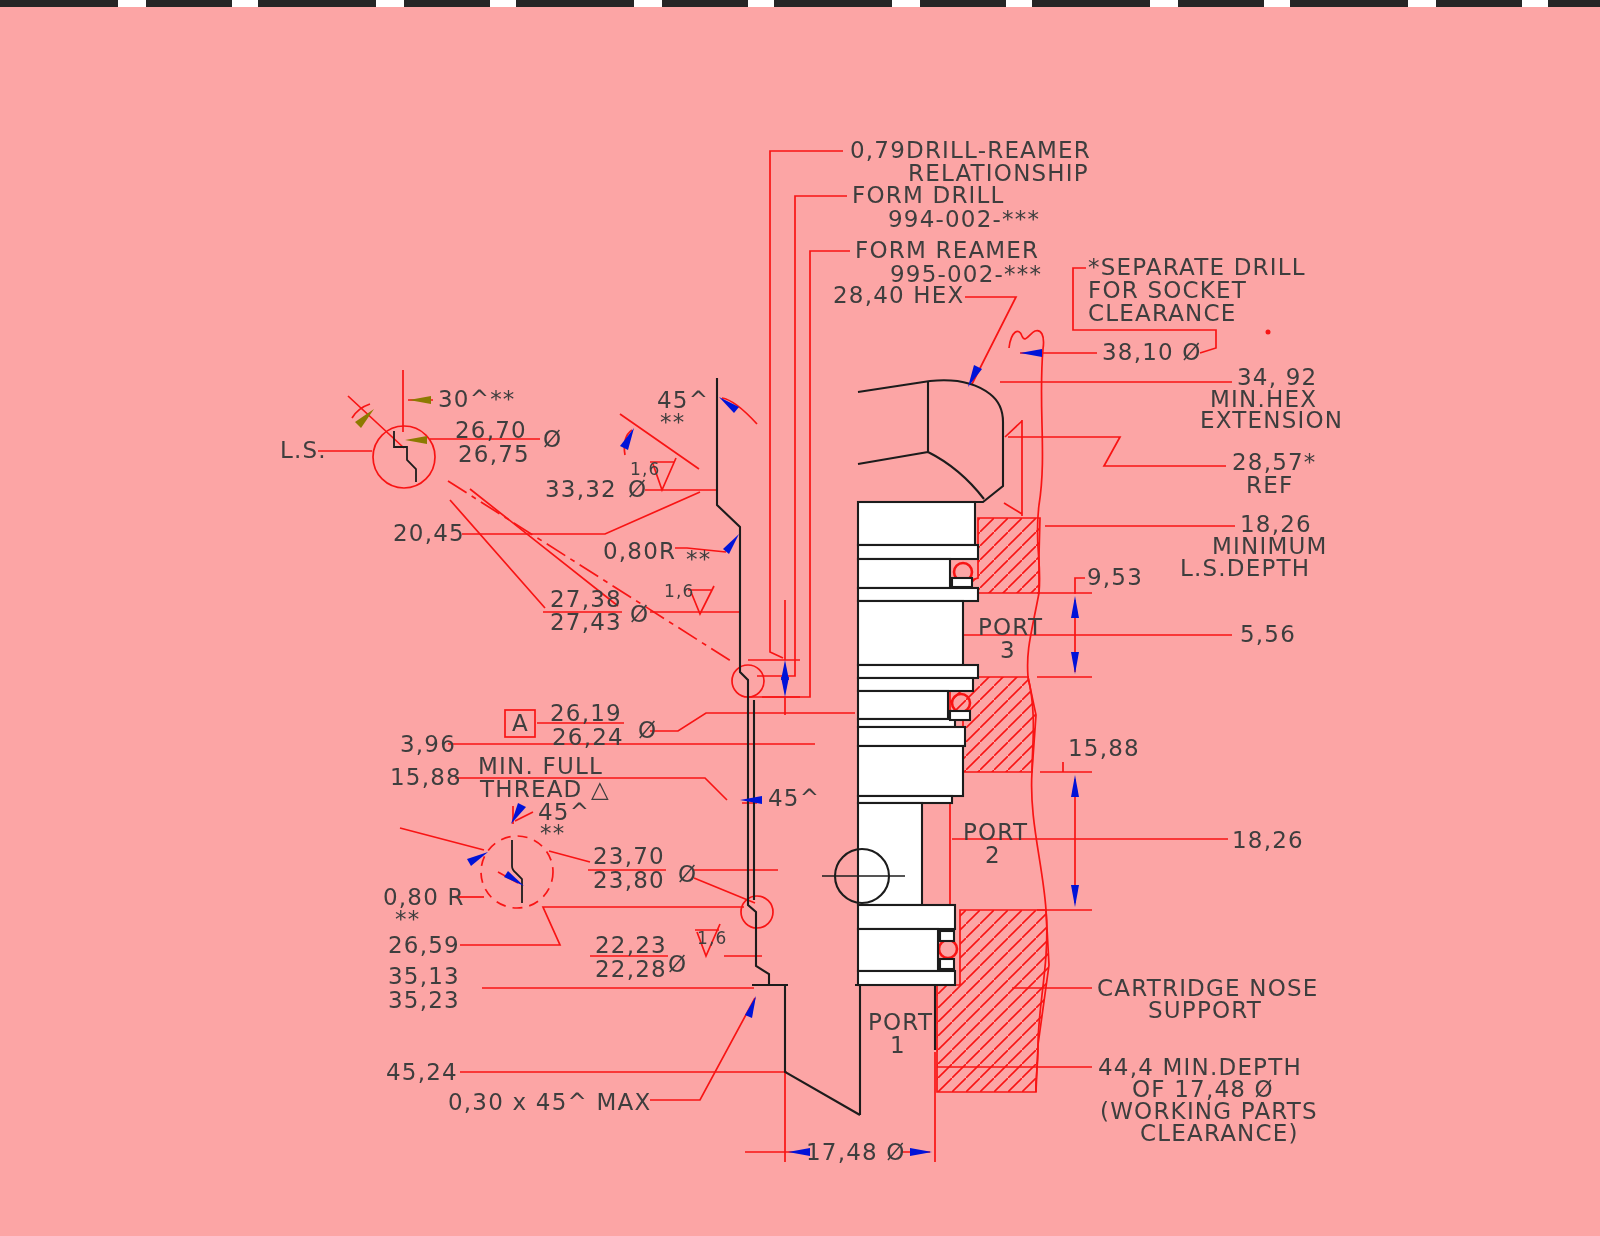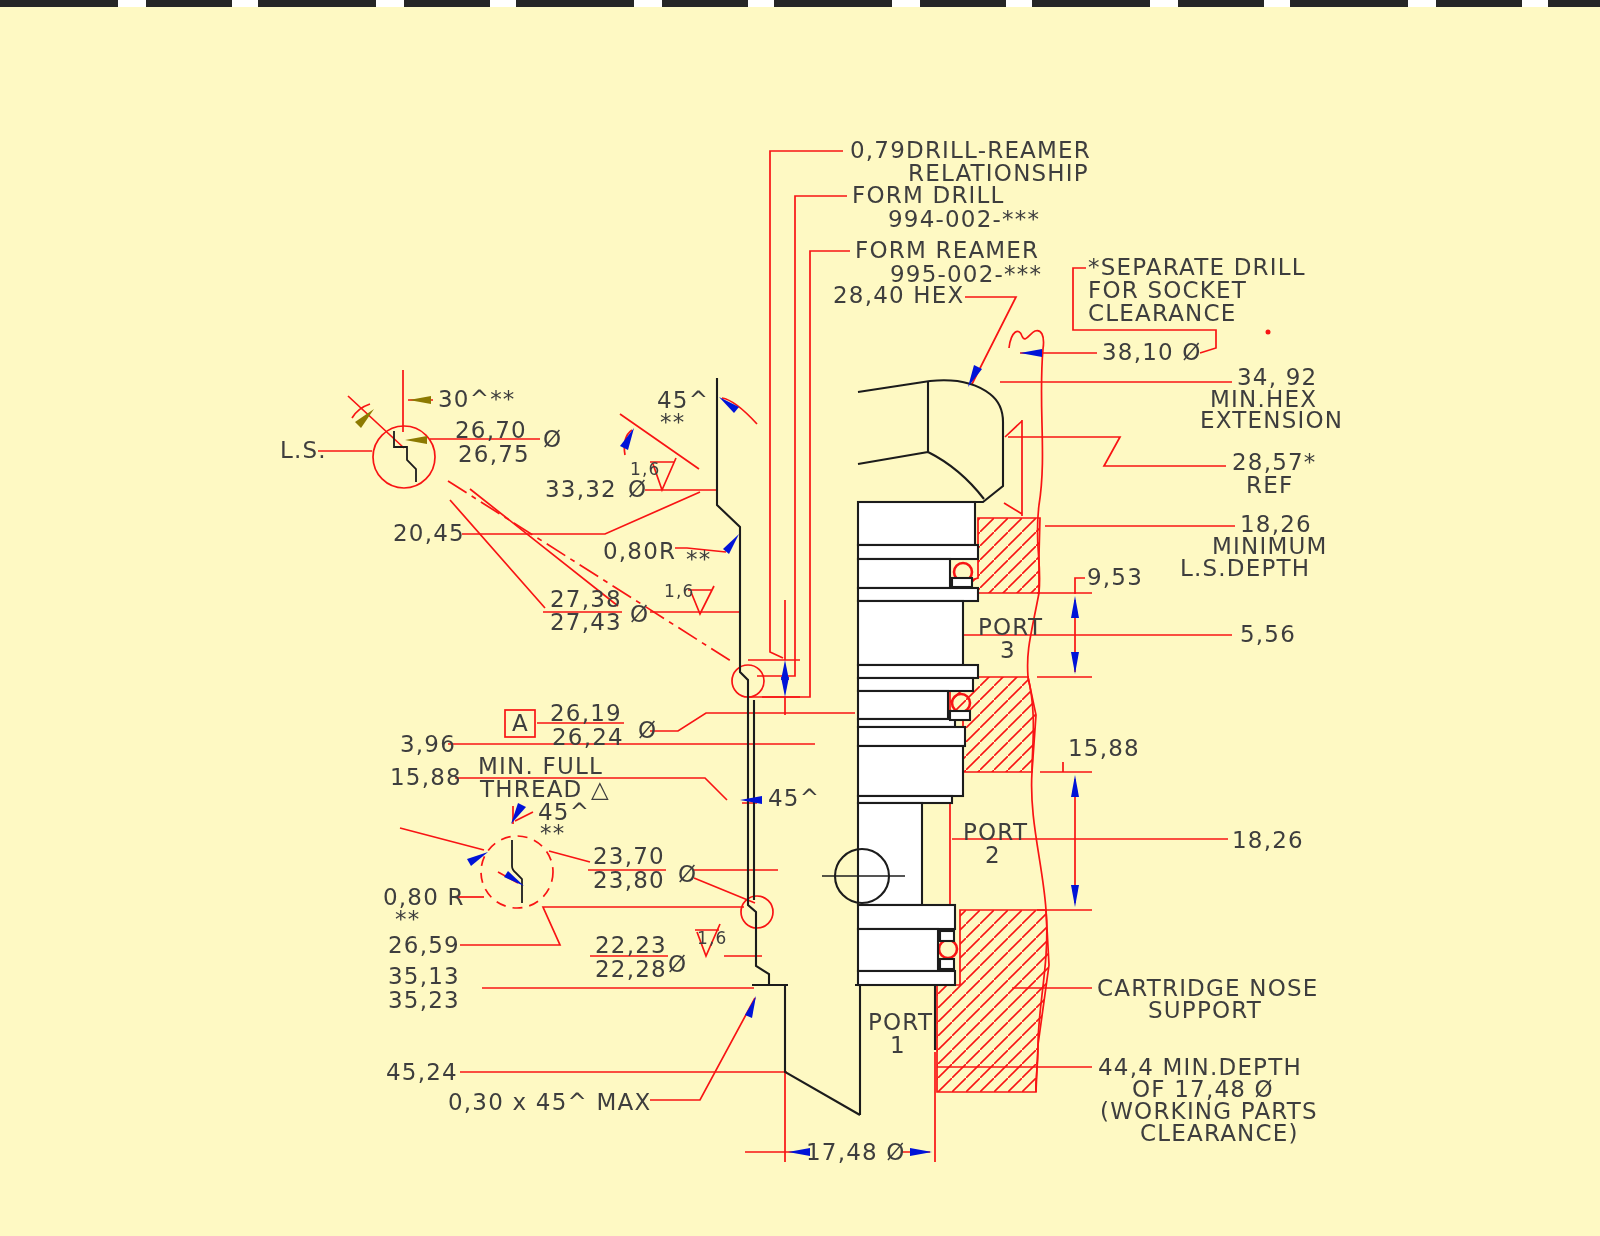--- a/index.html
+++ b/index.html
@@ -1,16 +1,16 @@
 <!DOCTYPE html>
 <html><head>
 <meta charset="utf-8">
 <style>
   html,body{margin:0;padding:0;background:#ffffff;}
-  .canvas{position:relative;width:1600px;height:1236px;background:#fef9c3;overflow:hidden;
+  .canvas{position:relative;width:1600px;height:1236px;background:#fca5a5;overflow:hidden;
           font-family:"DejaVu Sans",sans-serif;}
   .top-strip{position:absolute;left:0;top:0;width:1600px;height:7px;
      background:repeating-linear-gradient(90deg,#262626 0 118px,#ffffff 118px 146px,#262626 146px 232px,#ffffff 232px 258px);}
   svg text{fill:#3e3e3e;font-family:"DejaVu Sans",sans-serif;letter-spacing:1.2px;}
   text.dim{font-size:23px;}
   text.sm{font-size:17px;}
 </style>
 </head>
 <body>
 

